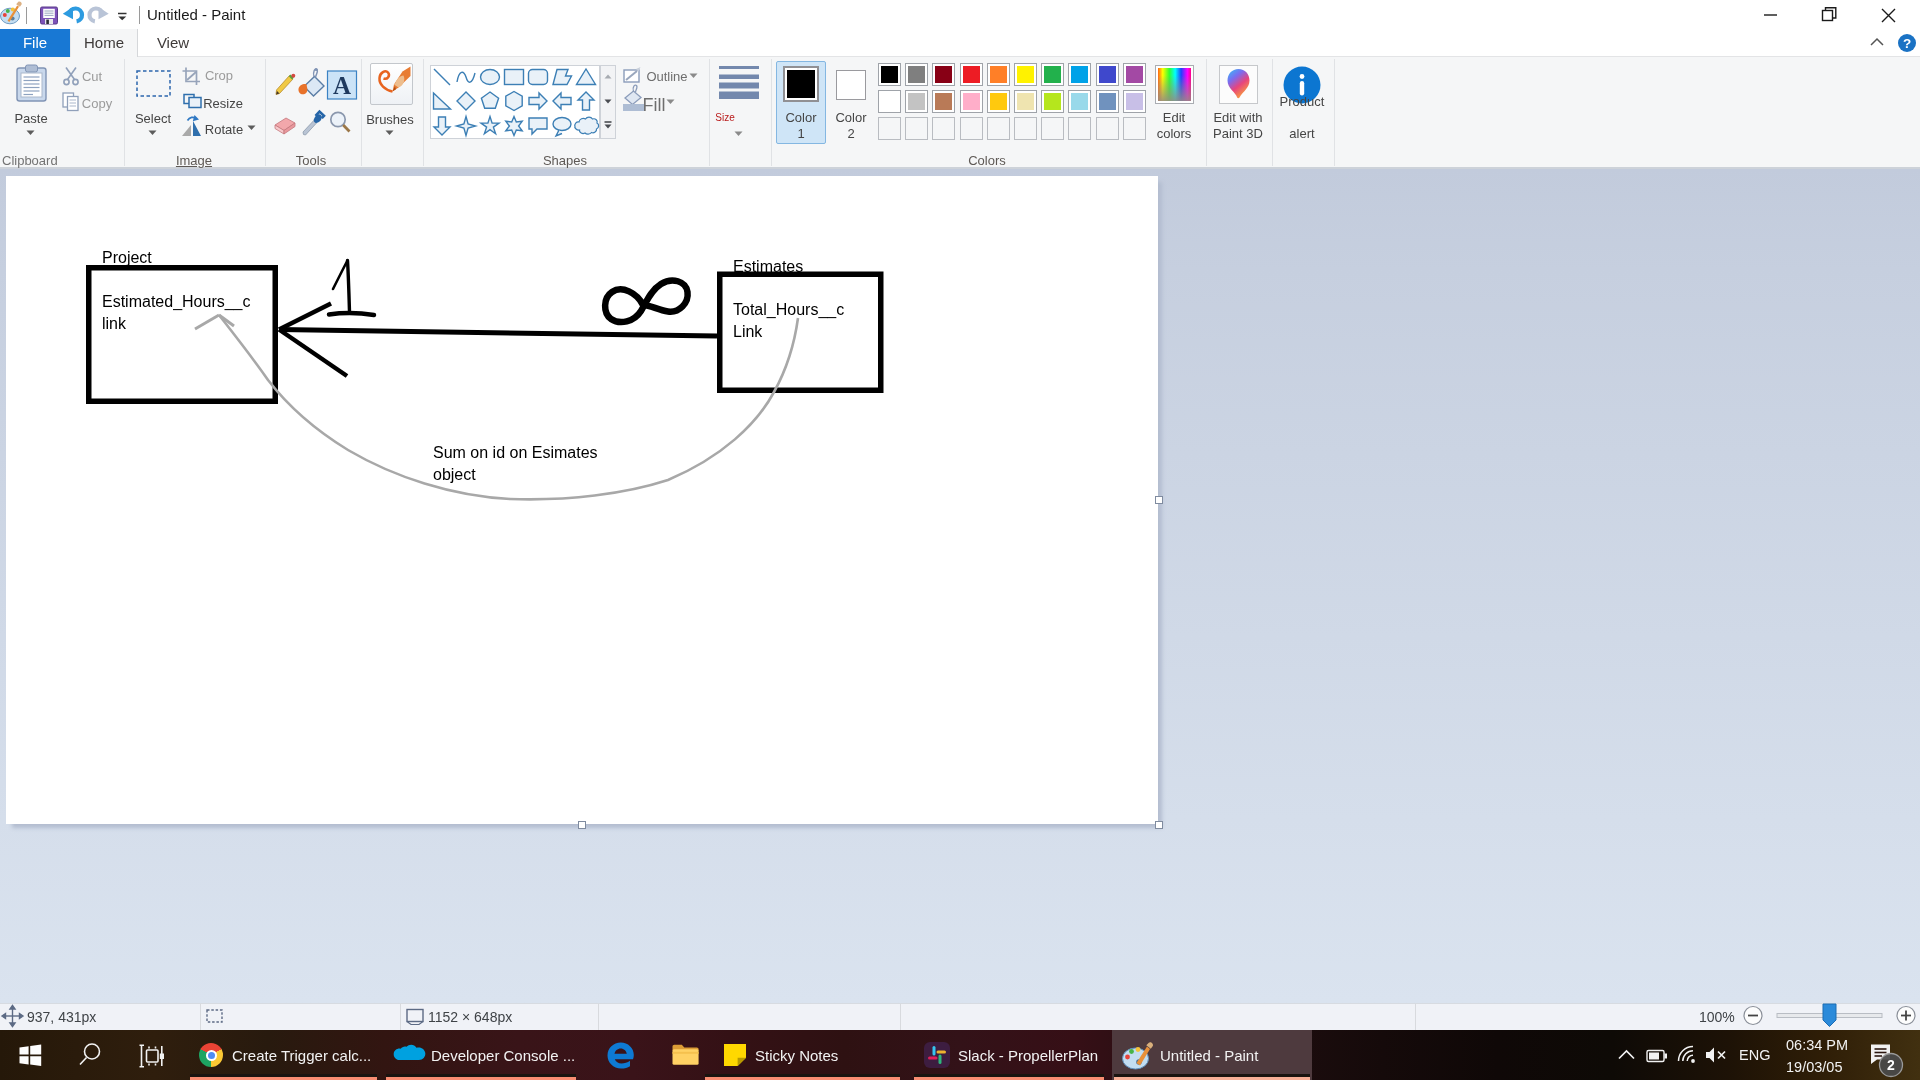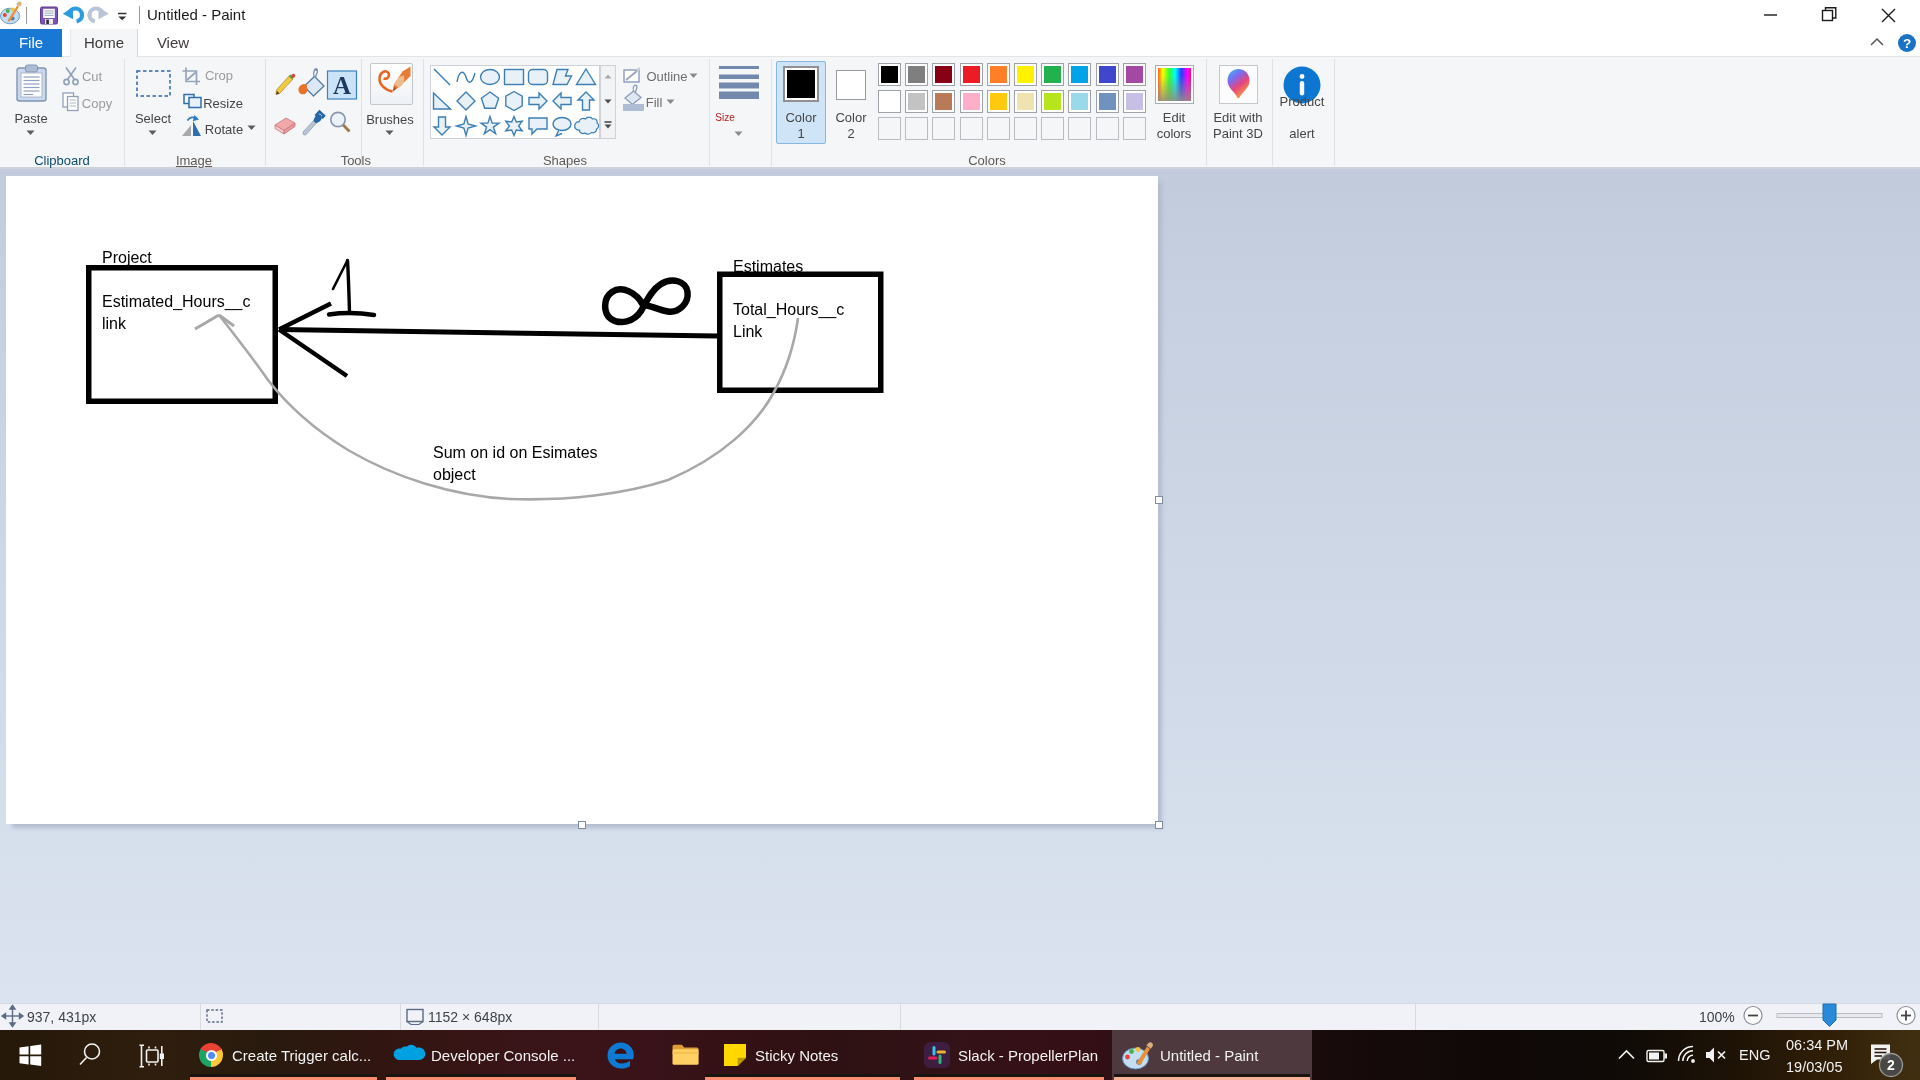--- a/index.html
+++ b/index.html
@@ -51,43 +51,43 @@
 
   <line x1="1764" y1="15" x2="1777" y2="15" stroke="#1a1a1a" stroke-width="1.4"></line>
   <rect x="1822.5" y="10.5" width="10" height="10" fill="none" stroke="#1a1a1a" stroke-width="1.4"></rect>
   <path d="M1825.5 10.5 L1825.5 7.8 L1835.8 7.8 L1835.8 18 L1832.8 18" fill="none" stroke="#1a1a1a" stroke-width="1.4"></path>
   <path d="M1882 9 L1895 22 M1895 9 L1882 22" stroke="#1a1a1a" stroke-width="1.4"></path>
 </svg>
 <div class="txt" style="left:147px;top:6px;font-size:15px;color:#1a1a1a;">Untitled - Paint</div>
 
 <div class="ab" style="left:0;top:29px;width:1920px;height:28px;background:#fff;"></div>
 <div class="ab" style="left:0;top:56px;width:1920px;height:1px;background:#e3e4e6;"></div>
-<div class="ab" style="left:0;top:29px;width:62px;height:28px;background:#1878d4;color:#fff;font-size:15px;text-align:center;line-height:28px;">File</div>
+<div class="ab" style="left:0;top:29px;width:70px;height:28px;background:#1878d4;color:#fff;font-size:15px;text-align:center;line-height:28px;">File</div>
 <div class="ab" style="left:70px;top:29px;width:68px;height:28px;background:#f5f6f7;border-left:1px solid #e7e8ea;border-right:1px solid #d5d7da;box-sizing:border-box;color:#3e3a39;font-size:15px;text-align:center;line-height:28px;">Home</div>
 <div class="ab" style="left:138px;top:29px;width:70px;height:28px;color:#3e3a39;font-size:15px;text-align:center;line-height:28px;">View</div>
 <svg class="ab" style="left:1870px;top:29px" width="50" height="28" viewBox="0 0 50 28">
   <path d="M1 16 L7 10 L13 16" fill="none" stroke="#555" stroke-width="1.5"></path>
   <circle cx="37" cy="14" r="9" fill="#1a72c4"></circle>
   <text x="37" y="19" font-size="13.5" font-weight="bold" fill="#fff" text-anchor="middle" font-family="Liberation Sans">?</text>
 </svg>
 
 <div class="ab" style="left:0;top:57px;width:1920px;height:111px;background:#f5f6f7;"></div>
 <div class="ab" style="left:0;top:167px;width:1920px;height:2px;background:#cdd2d9;"></div>
 <div class="ab" style="left:124px;top:59px;width:1px;height:107px;background:#e0e2e5;"></div>
     <div class="ab" style="left:265px;top:59px;width:1px;height:107px;background:#e0e2e5;"></div>
     <div class="ab" style="left:361px;top:59px;width:1px;height:107px;background:#e0e2e5;"></div>
     <div class="ab" style="left:423px;top:59px;width:1px;height:107px;background:#e0e2e5;"></div>
     <div class="ab" style="left:709px;top:59px;width:1px;height:107px;background:#e0e2e5;"></div>
     <div class="ab" style="left:771px;top:59px;width:1px;height:107px;background:#e0e2e5;"></div>
     <div class="ab" style="left:1206px;top:59px;width:1px;height:107px;background:#e0e2e5;"></div>
     <div class="ab" style="left:1272px;top:59px;width:1px;height:107px;background:#e0e2e5;"></div>
     <div class="ab" style="left:1334px;top:59px;width:1px;height:107px;background:#e0e2e5;"></div>
-    <div class="txt" style="left:2px;top:153px;width:120px;text-align:center;font-size:13px;color:#0c4a6e;">Clipboard</div>
+    <div class="txt" style="left:2px;top:153px;width:120px;font-size:13px;color:#737373;">Clipboard</div>
     <div class="txt" style="left:134px;top:153px;width:120px;text-align:center;font-size:13px;color:#5e5955;text-decoration:underline;">Image</div>
-    <div class="txt" style="left:251px;top:153px;width:120px;text-align:right;font-size:13px;color:#5e5955;">Tools</div>
+    <div class="txt" style="left:251px;top:153px;width:120px;text-align:center;font-size:13px;color:#5e5955;">Tools</div>
     <div class="txt" style="left:505px;top:153px;width:120px;text-align:center;font-size:13px;color:#5e5955;">Shapes</div>
     <div class="txt" style="left:927px;top:153px;width:120px;text-align:center;font-size:13px;color:#5e5955;">Colors</div>
     <div class="txt" style="left:-29px;top:111px;width:120px;text-align:center;font-size:13px;color:#454545;">Paste</div>
     <svg class="ab" style="left:26px;top:130px" width="10" height="6">
       <path d="M0.5 0.5 L8.5 0.5 L4.5 5 Z" fill="#5c5c5c"></path>
     </svg>
     <div class="txt" style="left:32px;top:69px;width:120px;text-align:center;font-size:13px;color:#9b9b9b;">Cut</div>
     <div class="txt" style="left:37px;top:96px;width:120px;text-align:center;font-size:13px;color:#9b9b9b;">Copy</div>
 <svg class="ab" style="left:0;top:57px" width="270" height="111" viewBox="0 0 270 111">
 
@@ -207,21 +207,21 @@
 <svg class="ab" style="left:600px;top:65px" width="16" height="74" viewBox="0 0 16 74">
   <path d="M4.5 13.5 L11.5 13.5 L8 9.5 Z" fill="#a7abb1"></path>
   <path d="M4.5 34.5 L11.5 34.5 L8 38.5 Z" fill="#4a4d52"></path>
   <line x1="4.5" y1="57" x2="11.5" y2="57" stroke="#4a4d52" stroke-width="1.6"></line>
   <path d="M4.5 59.5 L11.5 59.5 L8 63.5 Z" fill="#4a4d52"></path>
 </svg>
 <div class="txt" style="left:607px;top:69px;width:120px;text-align:center;font-size:13px;color:#6e6e6e;">Outline</div>
     <svg class="ab" style="left:689px;top:73px" width="10" height="6">
       <path d="M0.5 0.5 L8.5 0.5 L4.5 5 Z" fill="#8a8a8a"></path>
     </svg>
-    <div class="txt" style="left:594px;top:95px;width:120px;text-align:center;font-size:13px;color:#6e6e6e;">Fill</div>
+    <div class="txt" style="left:594px;top:95px;width:120px;text-align:center;font-size:18px;color:#6e6e6e;">Fill</div>
     <svg class="ab" style="left:666px;top:99px" width="10" height="6">
       <path d="M0.5 0.5 L8.5 0.5 L4.5 5 Z" fill="#8a8a8a"></path>
     </svg>
 <svg class="ab" style="left:620px;top:65px" width="60" height="74" viewBox="0 0 60 74">
 
   <rect x="4" y="5" width="15" height="12" fill="#fff" stroke="#8b9cba" stroke-width="1.4"></rect>
   <line x1="6" y1="15" x2="17" y2="6" stroke="#9aa7bd" stroke-width="2"></line>
   <path d="M16 4 L20.5 2 L18.5 6.5 Z" fill="#c8cfda"></path>
 
   <path d="M5 33 L13.5 26 L21 32.5 L12.5 39.5 Z" fill="#dfe7f2" stroke="#8b9cba" stroke-width="1.3"></path>

